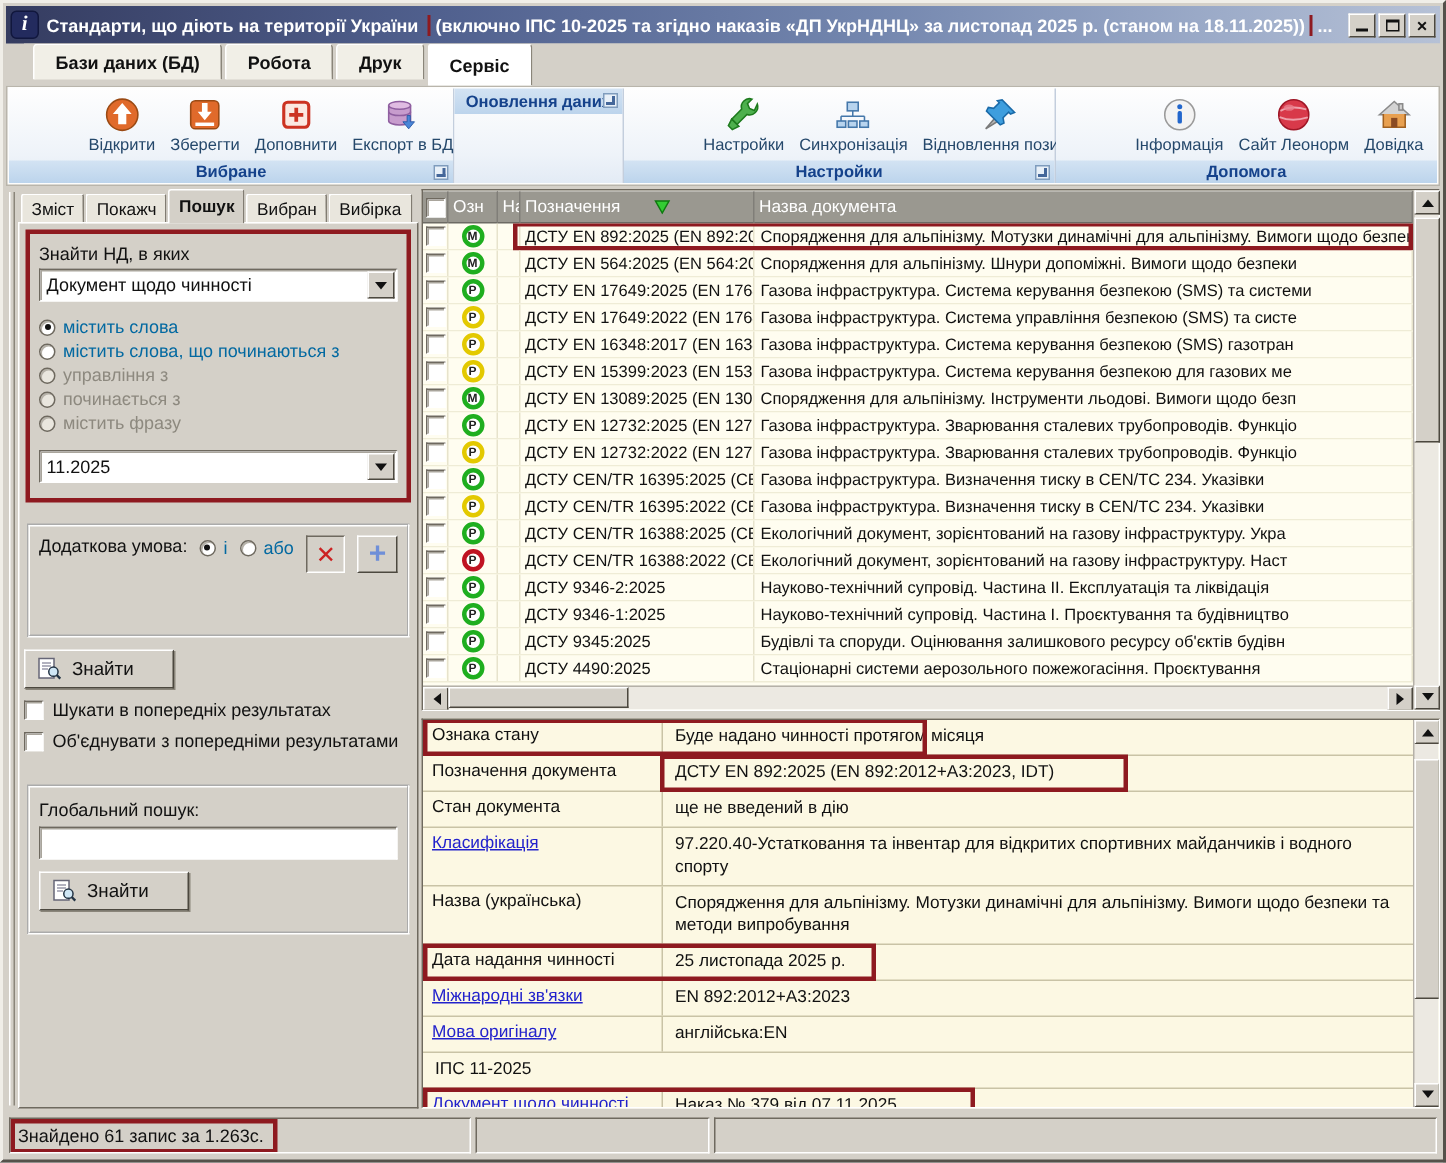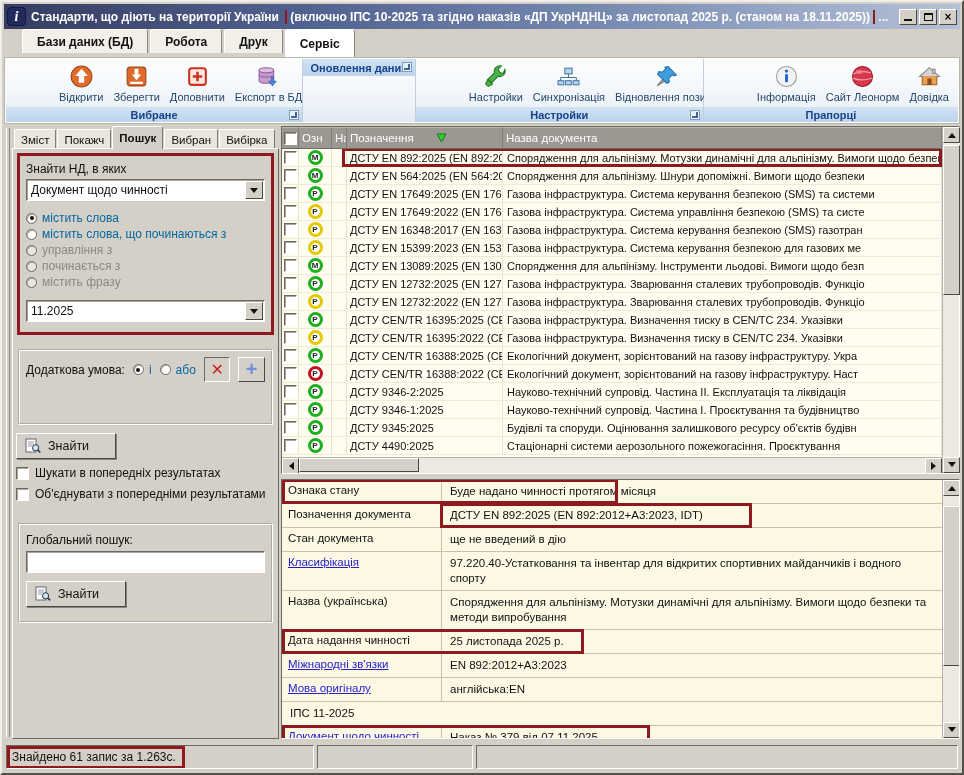--- a/index.html
+++ b/index.html
@@ -67,21 +67,21 @@
   .drop::after{content:""; border:4px solid transparent; border-top:5px solid #111; margin-top:4px;}
   .radios{margin-top:9px;}
   .radio-row{display:flex; align-items:center; gap:5px; height:16px; font-size:12px; color:#0369a1; cursor:pointer; white-space:nowrap;}
   .radio-row.disabled{color:#8d897f; cursor:default;}
   .rdot{width:11px; height:11px; border-radius:50%; background:#fff; border:1px solid #6e695f; box-shadow:inset 1px 1px 0 #b5b1a8; position:relative; flex:0 0 auto;}
   .radio-row.disabled .rdot{background:#e9e6de;}
   .rdot.on::after{content:""; position:absolute; left:2.5px; top:2.5px; width:4px; height:4px; border-radius:50%; background:#111;}
   #term-combo{margin-top:10px;}
 
   #extra-box{margin:14px 2px 0 2px; border:2px groove #fff; padding:6px; height:76px;}
-  #extra-row{display:flex; align-items:center; gap:8px;}
+  #extra-row{display:flex; gap:8px;}
   #extra-row .lbl{white-space:nowrap;}
   .mini-btn{width:27px; height:25px; display:flex; align-items:center; justify-content:center; cursor:pointer; background:var(--face);}
   #btn-del{border:1px solid; border-color:var(--dark) #fff #fff var(--dark); color:#cc2222; font:bold 16px "Liberation Sans",sans-serif;}
   #btn-add{border:1px solid; border-color:#fff var(--darker) var(--darker) #fff; color:#6f8fd8; font:bold 20px "Liberation Sans",sans-serif;}
   .push-btn{margin-top:8px; height:26px; min-width:100px; background:var(--face); border:1px solid; border-color:#fff var(--darker) var(--darker) #fff;
     box-shadow:1px 1px 0 #8a857a; display:inline-flex; align-items:center; gap:7px; padding:0 12px 0 8px; font-size:12.5px; color:#111; cursor:pointer;}
   .cb-row{display:flex; align-items:center; gap:6px; margin-top:7px; font-size:12px; color:#111; white-space:nowrap; overflow:hidden; cursor:pointer;}
   .cbox{width:13px; height:13px; background:#fff; border:1px solid; border-color:var(--dark) #fff #fff var(--dark); box-shadow:inset 1px 1px 0 #a9a59c; flex:0 0 auto;}
   #global-box{margin:22px 2px 0 2px; border:2px groove #fff; padding:8px 6px; height:100px;}
   #global-input{width:100%; height:22px; margin-top:4px; background:#fff; border:1px solid; border-color:var(--dark) #fff #fff var(--dark);
@@ -304,21 +304,21 @@
                 <path d="M2.5 12L12 3.5l9.5 8.5z" fill="#d3d3d3" stroke="#8a8a8a"></path>
                 <path d="M5 11.5V20h14v-8.5" fill="#e8a050" stroke="#a06020"></path>
                 <rect x="10" y="14" width="4" height="6" fill="#8a4a22"></rect>
                 <rect x="15" y="5" width="2.4" height="4" fill="#d3d3d3" stroke="#8a8a8a"></rect>
               </svg>
           </span>
           <span class="rlabel">Довідка</span>
         </div>
       </div>
       <div class="rstrip">
-        <span>Прапорці</span>
+        <span>Допомога</span>
       </div>
     </div>
   </div>
 
   <div id="gutter"></div>
 
   <div id="sidebar">
     <div id="side-tabs">
       <div class="stab">Зміст</div>
       <div class="stab">Покажч</div>

